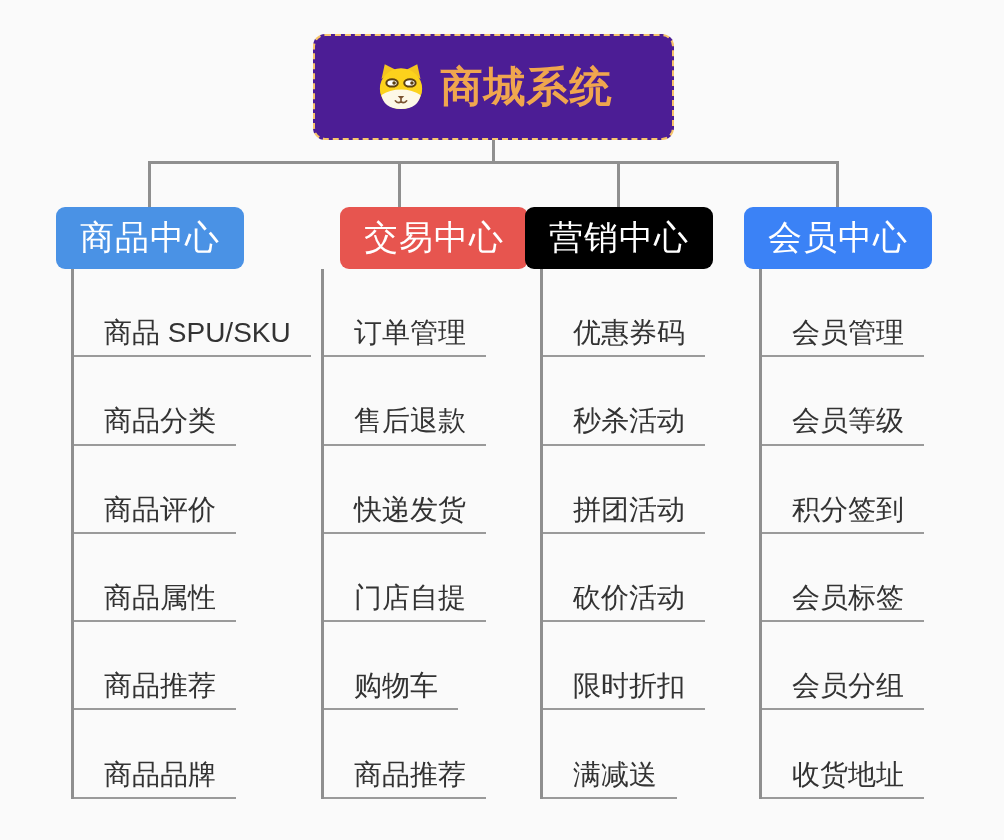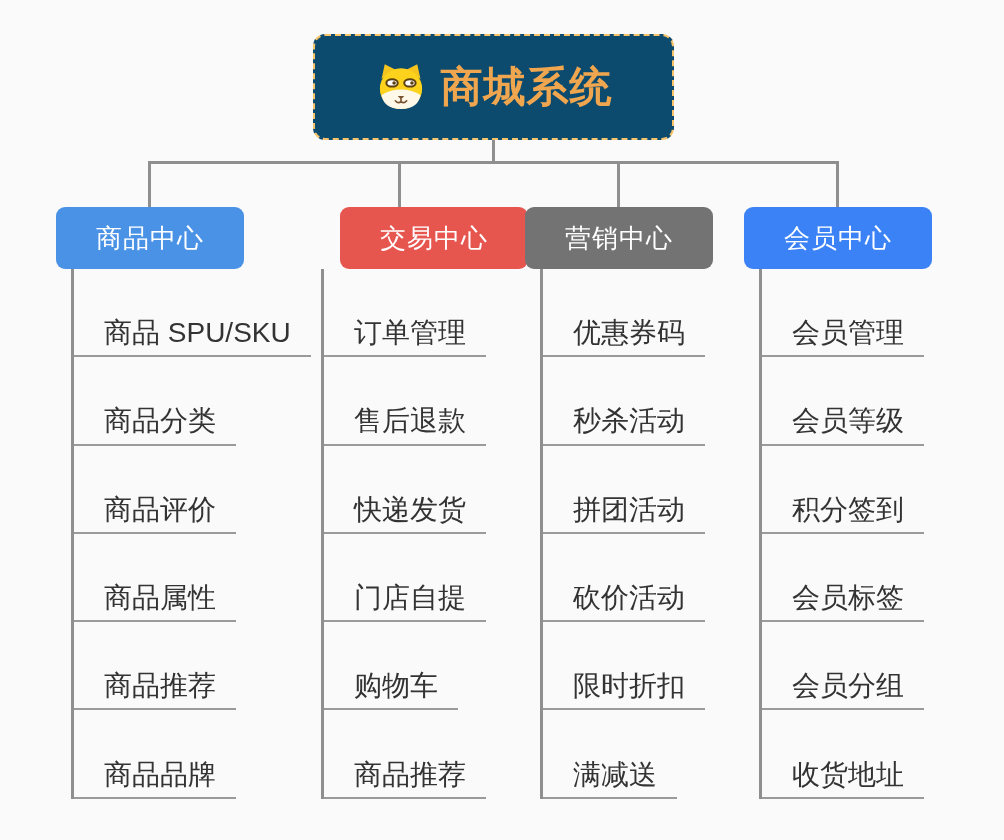--- a/index.html
+++ b/index.html
@@ -16,38 +16,38 @@
   .connector { position:absolute; background:#8F8F8F; }
   .root-stub  { left:492px; top:140px; width:3px;  height:22px; }
   .top-hline  { left:148px; top:161px; width:691px; height:3px; }
   .drop       { top:164px; width:3px; height:43px; }
   .drop-1 { left:148px; } .drop-2 { left:398px; }
   .drop-3 { left:617px; } .drop-4 { left:836px; }
 
   
   .root-node {
     position:absolute; left:313px; top:34px; width:361px; height:106px;
-    background:#0c4a6e;
+    background:#4c1d95;
     border:2px dashed #F6C46A;
     border-radius:12px;
     display:flex; align-items:center; justify-content:center; gap:14px;
     cursor:pointer;
   }
   .root-title {
     font-size:42px; font-weight:600; color:#F0A64E; letter-spacing:1px;
     line-height:1;
   }
   .root-icon { width:52px; height:50px; flex:0 0 auto; }
 
   
   .branch { position:absolute; top:207px; width:188px; }
   .branch-header {
     width:188px; height:62px; border-radius:9px;
     display:flex; align-items:center; justify-content:center;
-    color:#FFFFFF; font-size:26px; letter-spacing:1px;
+    color:#FFFFFF; font-size:34px; letter-spacing:1px;
     cursor:pointer;
   }
   .branch-1 { left:56px;  } .branch-2 { left:306px; }
   .branch-3 { left:525px; } .branch-4 { left:744px; }
 
   .leaves {
     margin-left:15px;
     border-left:3px solid #8F8F8F;
   }
   .leaf {
@@ -138,21 +138,21 @@
       <div class="leaf">
           <span class="leaf-label">购物车</span>
         </div>
       <div class="leaf">
           <span class="leaf-label">商品推荐</span>
         </div>
     </div>
   </div>
 
   <div class="branch branch-3">
-    <div class="branch-header" style="background-color: #737373;">
+    <div class="branch-header" style="background-color: #000000;">
       <span>营销中心</span>
     </div>
     <div class="leaves">
       <div class="leaf">
           <span class="leaf-label">优惠券码</span>
         </div>
       <div class="leaf">
           <span class="leaf-label">秒杀活动</span>
         </div>
       <div class="leaf">

